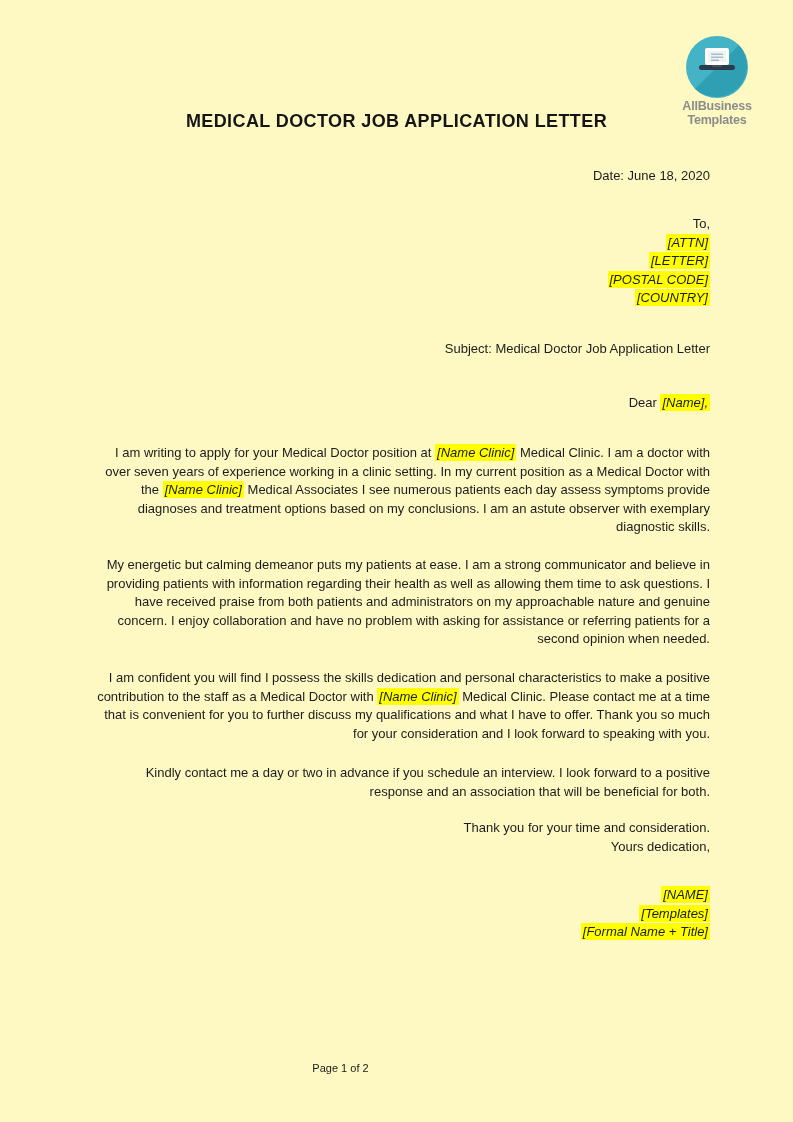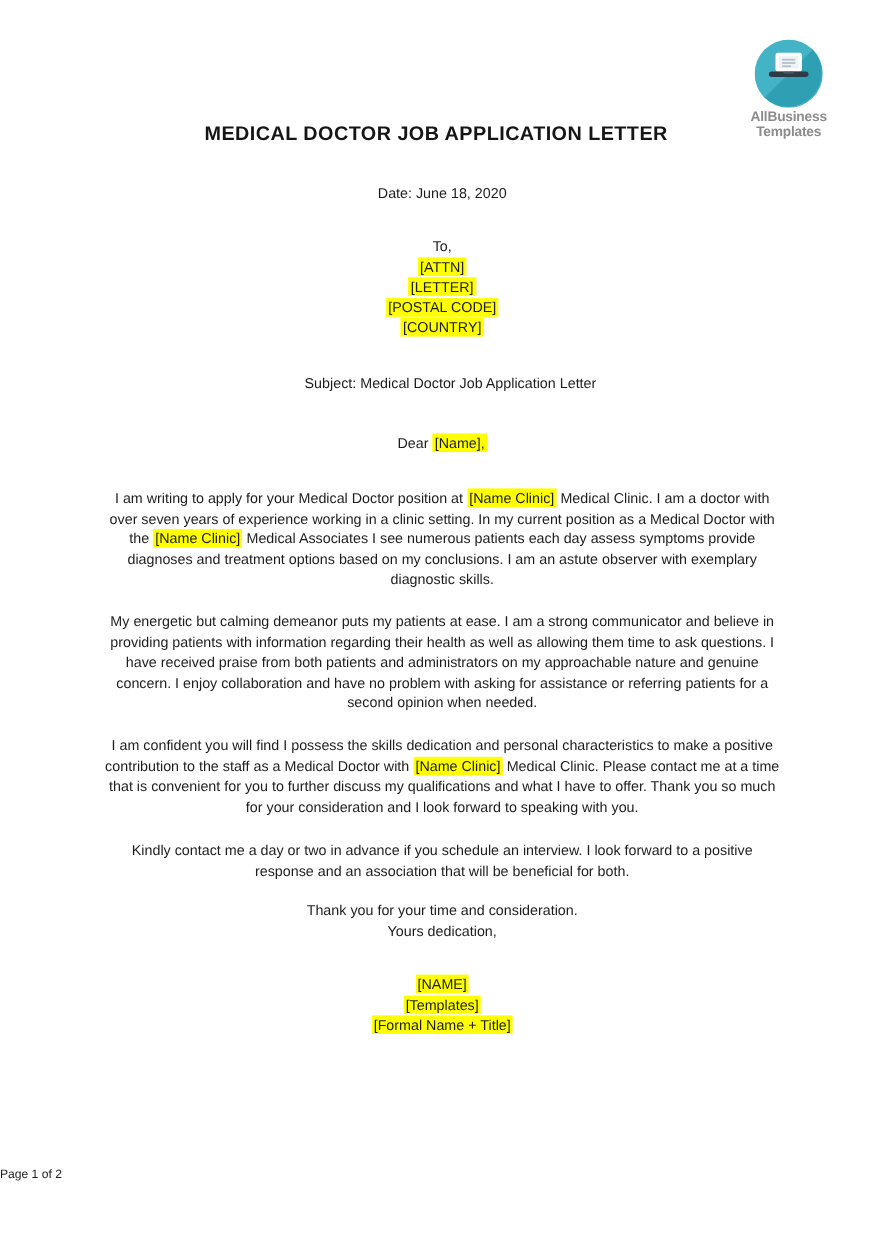--- a/index.html
+++ b/index.html
@@ -1,46 +1,46 @@
 <!DOCTYPE html>
 <html><head>
 <meta charset="utf-8">
 <style>
   html, body { margin: 0; padding: 0; background: #e9e9e9; }
   .page {
     position: relative;
     width: 793px;
     height: 1122px;
     margin: 0 auto;
-    background: #ffffff;
+    background: #fef9c3;
     font-family: "Liberation Sans", "DejaVu Sans", sans-serif;
     font-size: 13px;
     line-height: 18.6px;
     color: #1c1c1c;
     overflow: hidden;
   }
-  .abs { position: absolute; left: 94px; width: 616px; text-align: center; }
+  .abs { position: absolute; left: 94px; width: 616px; text-align: right; }
   .title-line {
     position: absolute; left: 0; width: 793px; text-align: center;
     font-weight: bold; font-size: 18px; letter-spacing: 0.4px; color: #151515;
     line-height: 22px;
   }
   .bold { font-weight: normal; margin-left: 15px; }
-  .hl { background: #ffff00; padding: 1px 2px; }
+  .hl { background: #ffff00; padding: 1px 2px; font-style: italic; }
   .line { display: block; height: 18.6px; }
   .logo {
     position: absolute; top: 36px; right: 26px; width: 100px; text-align: center;
   }
   .logo svg { display: block; margin: 0 auto; }
   .brand-name {
     margin-top: 2px; font-size: 12.5px; font-weight: bold; color: #8c8c8c;
     line-height: 13.5px; letter-spacing: -0.2px;
   }
   .footer-line {
-    position: absolute; top: 1059px; left: 0; width: 681px; text-align: left;
+    position: absolute; top: 1059px; left: 0; width: 681px; text-align: center;
     font-size: 11px; color: #1c1c1c;
   }
 </style>
 </head>
 <body>
 
 <div class="page">
 
   <div class="logo">
     <svg width="62" height="62" viewBox="0 0 62 62">

